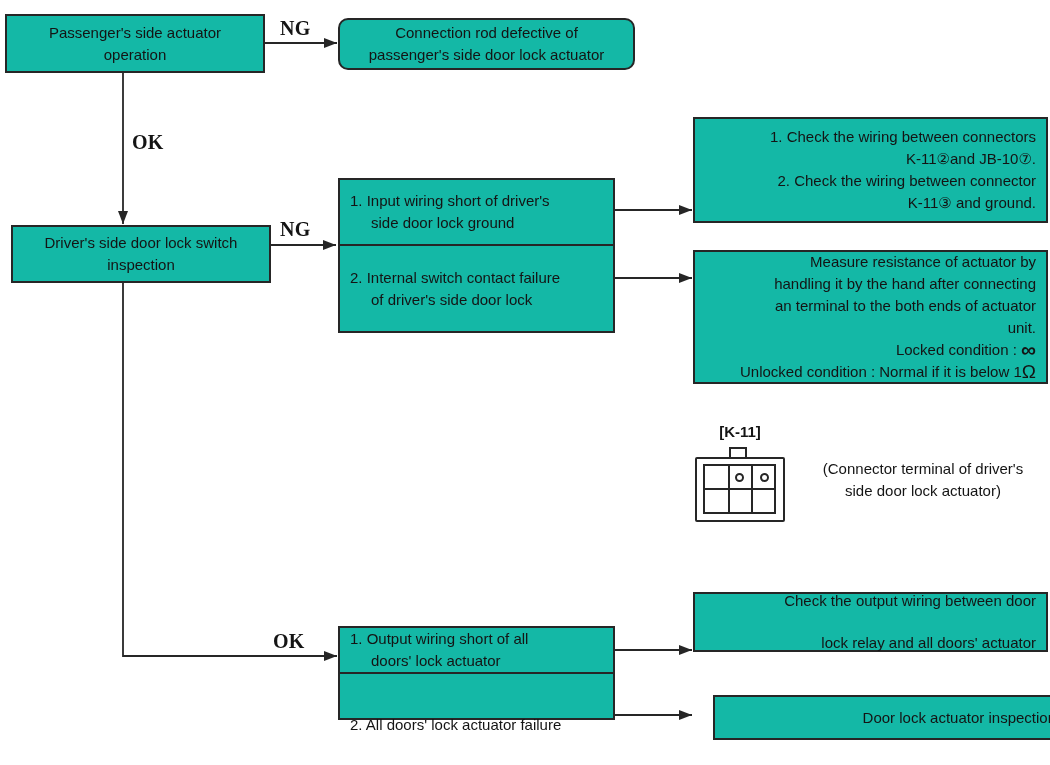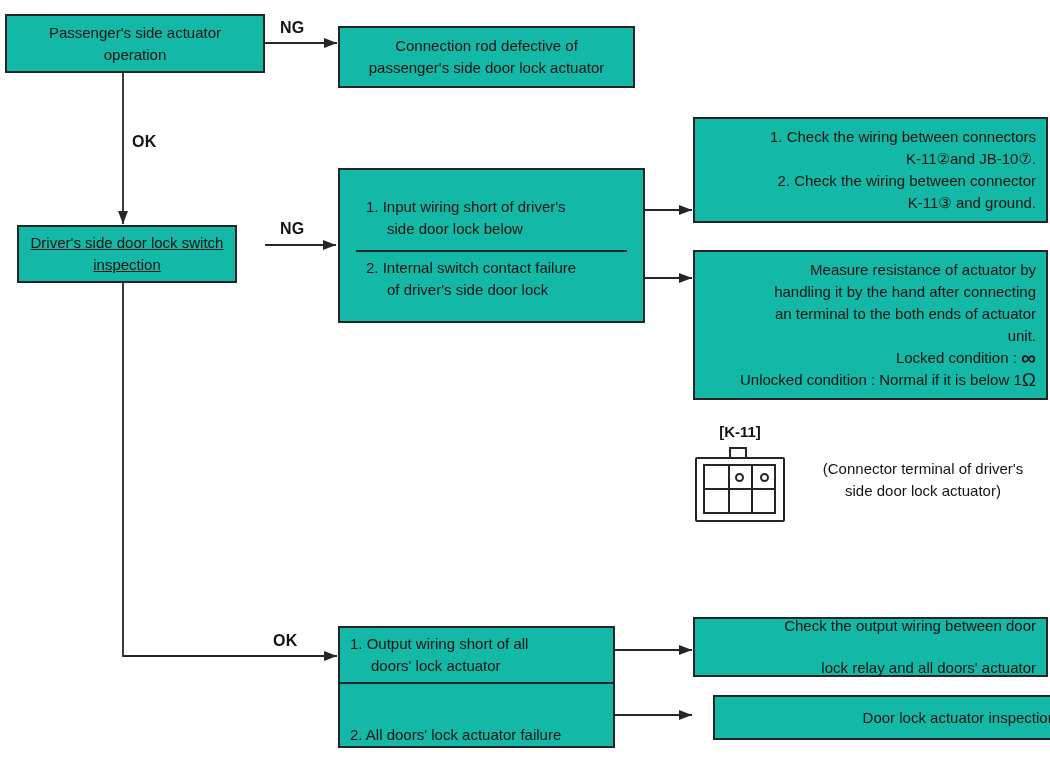--- a/index.html
+++ b/index.html
@@ -13,36 +13,36 @@
   .node{
     position:absolute;border:2px solid #262626;background:#14b8a6;
     box-sizing:border-box;
   }
   .node--center{display:flex;flex-direction:column;justify-content:center;text-align:center;padding:0 6px;}
   .node--left{display:flex;flex-direction:column;justify-content:center;padding:2px 10px;text-align:right;}
   .cells{display:flex;flex-direction:column;height:100%;}
   .cell{display:flex;flex-direction:column;justify-content:center;padding:0 10px;box-sizing:border-box;text-align:left;}
   .cell--divided{border-bottom:2px solid #262626;}
   .cont{padding-left:21px;}
-  .branch{position:absolute;font-weight:bold;font-size:16px;line-height:16px;letter-spacing:0.3px;}
+  .branch{position:absolute;font-weight:bold;font-size:20px;line-height:16px;letter-spacing:0.3px;font-family:Liberation Serif, serif;}
   .sym-inf{font-size:21px;font-weight:bold;line-height:16px;vertical-align:-2px;}
   .sym-ohm{font-size:19px;line-height:16px;vertical-align:-1px;}
   
   .pos-passenger{left:5px;top:14px;width:260px;height:59px;}
-  .pos-connection-rod{left:338px;top:26px;width:297px;height:62px;}
-  .pos-driver{left:17px;top:225px;width:220px;height:58px;text-decoration:underline;}
-  .pos-switch-fault{left:338px;top:168px;width:307px;height:155px;padding:16px;}
+  .pos-connection-rod{left:338px;top:18px;width:297px;height:52px;border-radius:10px;}
+  .pos-driver{left:11px;top:225px;width:260px;height:58px;}
+  .pos-switch-fault{left:338px;top:178px;width:277px;height:155px;padding:0;}
   .sf-cell1{height:66px;}
   .sf-cell2{flex:1;border-radius:31px;}
   .pos-wiring-check{left:693px;top:117px;width:355px;height:106px;}
-  .pos-measure{left:693px;top:250px;width:355px;height:150px;}
-  .pos-output-fault{left:338px;top:626px;width:277px;height:122px;padding:0;}
+  .pos-measure{left:693px;top:250px;width:355px;height:134px;}
+  .pos-output-fault{left:338px;top:626px;width:277px;height:94px;padding:0;}
   .of-cell1{height:61px;}
   .of-cell2{flex:1;margin-top:40px;}
-  .pos-output-check{left:693px;top:617px;width:355px;height:60px;gap:20px;}
+  .pos-output-check{left:693px;top:592px;width:355px;height:60px;gap:20px;}
   .pos-inspection{left:713px;top:695px;width:355px;height:45px;}
   
   .pos-ng-top{left:280px;top:20px;}
   .pos-ok-top{left:132px;top:134px;}
   .pos-ng-mid{left:280px;top:221px;}
   .pos-ok-bottom{left:273px;top:633px;}
   
   .k11-label{position:absolute;left:695px;top:423px;width:90px;text-align:center;font-weight:bold;line-height:18px;}
   .conn-tab{position:absolute;left:729px;top:447px;width:18px;height:12px;border:2px solid #262626;background:#ffffff;box-sizing:border-box;}
   .conn-outer{position:absolute;left:695px;top:457px;width:90px;height:65px;border:2px solid #262626;background:#ffffff;box-sizing:border-box;border-radius:2px;}
@@ -96,21 +96,21 @@
 
   <div class="node node--center pos-driver">
     <div>Driver's side door lock switch</div>
     <div>inspection</div>
   </div>
 
   <div class="node pos-switch-fault">
     <div class="cells">
       <div class="cell cell--divided sf-cell1">
         <div>1. Input wiring short of driver's</div>
-        <div class="cont">side door lock below</div>
+        <div class="cont">side door lock ground</div>
       </div>
       <div class="cell sf-cell2">
         <div>2. Internal switch contact failure</div>
         <div class="cont">of driver's side door lock</div>
       </div>
     </div>
   </div>
 
   <div class="node node--left pos-wiring-check">
     <div>1. Check the wiring between connectors</div>

